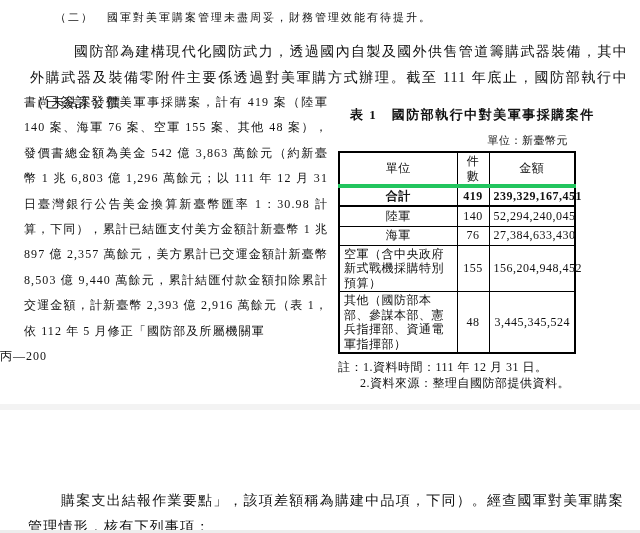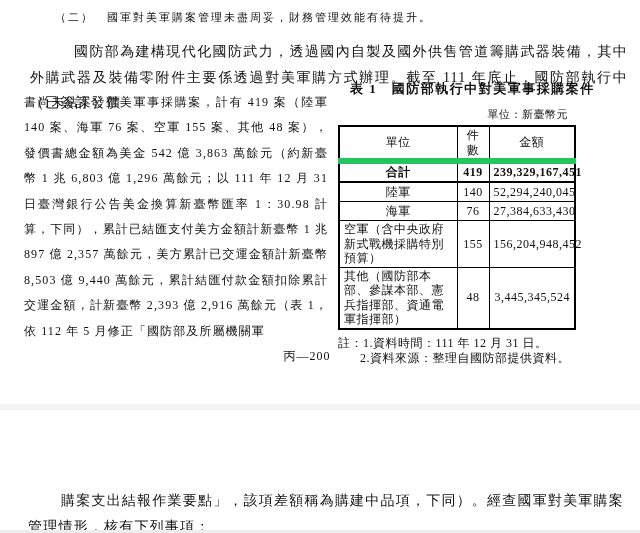--- a/index.html
+++ b/index.html
@@ -18,21 +18,21 @@
   .para1 {
     position:absolute; top:39px; left:30px; width:598px;
     font-size:14px; line-height:25.5px; letter-spacing:1.2px;
     text-align:justify; text-indent:44px;
   }
   .left-col {
     position:absolute; top:90px; left:24px; width:304px;
     font-size:12px; line-height:25.4px; letter-spacing:1.1px;
     text-align:justify;
   }
-  .table-block { position:absolute; top:80px; left:338px; width:236px; }
+  .table-block { position:absolute; top:106px; left:338px; width:236px; }
   .table-caption {
     font-size:13px; font-weight:bold; letter-spacing:1.5px; padding-left:12px;
     white-space:nowrap;
   }
   .table-unit {
     font-size:11px; text-align:right; padding-right:6px; margin-top:9px;
     letter-spacing:0.5px;
   }
   table.proc {
     border-collapse:collapse; width:236px; margin-top:3px;
@@ -44,35 +44,35 @@
   table.proc col.c-amount { width:86px; }
   table.proc th, table.proc td {
     border:1px solid #000;
     font-size:12px; font-weight:normal;
     padding:1px 4px;
     letter-spacing:0.5px;
     line-height:14.5px;
     vertical-align:middle;
   }
   table.proc thead th { height:27px; text-align:center; border-bottom:2px solid #000; }
-  tr.r-total td { border-top:6px solid #22c55e; border-bottom:2px solid #000; font-weight:bold; }
+  tr.r-total td { border-top:4px solid #22c55e; border-bottom:2px solid #000; font-weight:bold; }
   tr.r-total { height:20px; }
   tr.r-army { height:20px; }
   tr.r-navy { height:19px; }
   tr.r-air { height:30px; }
   tr.r-other { height:46px; }
   td.cell-unit-center { text-align:center; }
   td.cell-unit-left { text-align:left; padding-left:3px; padding-right:2px; }
   td.cell-count { text-align:center; }
   td.cell-amount { text-align:right; padding-right:3px; white-space:nowrap; }
   .notes { margin-top:6px; font-size:12px; letter-spacing:0.5px; line-height:15.5px; }
   .notes .note2 { padding-left:22px; }
   .footer-pageno {
     position:absolute; top:348px; left:0; width:614px;
-    text-align:center; font-size:12px; letter-spacing:1px;
+    text-align:left; font-size:12px; letter-spacing:1px;
   }
   .page-band {
     position:absolute; top:404px; left:0; width:640px; height:6px;
     background:#f3f3f3;
   }
   .page2-para {
     position:absolute; top:488px; left:28px; width:596px;
     font-size:14px; line-height:26px; letter-spacing:1.2px;
     text-align:justify; text-indent:33px;
   }

